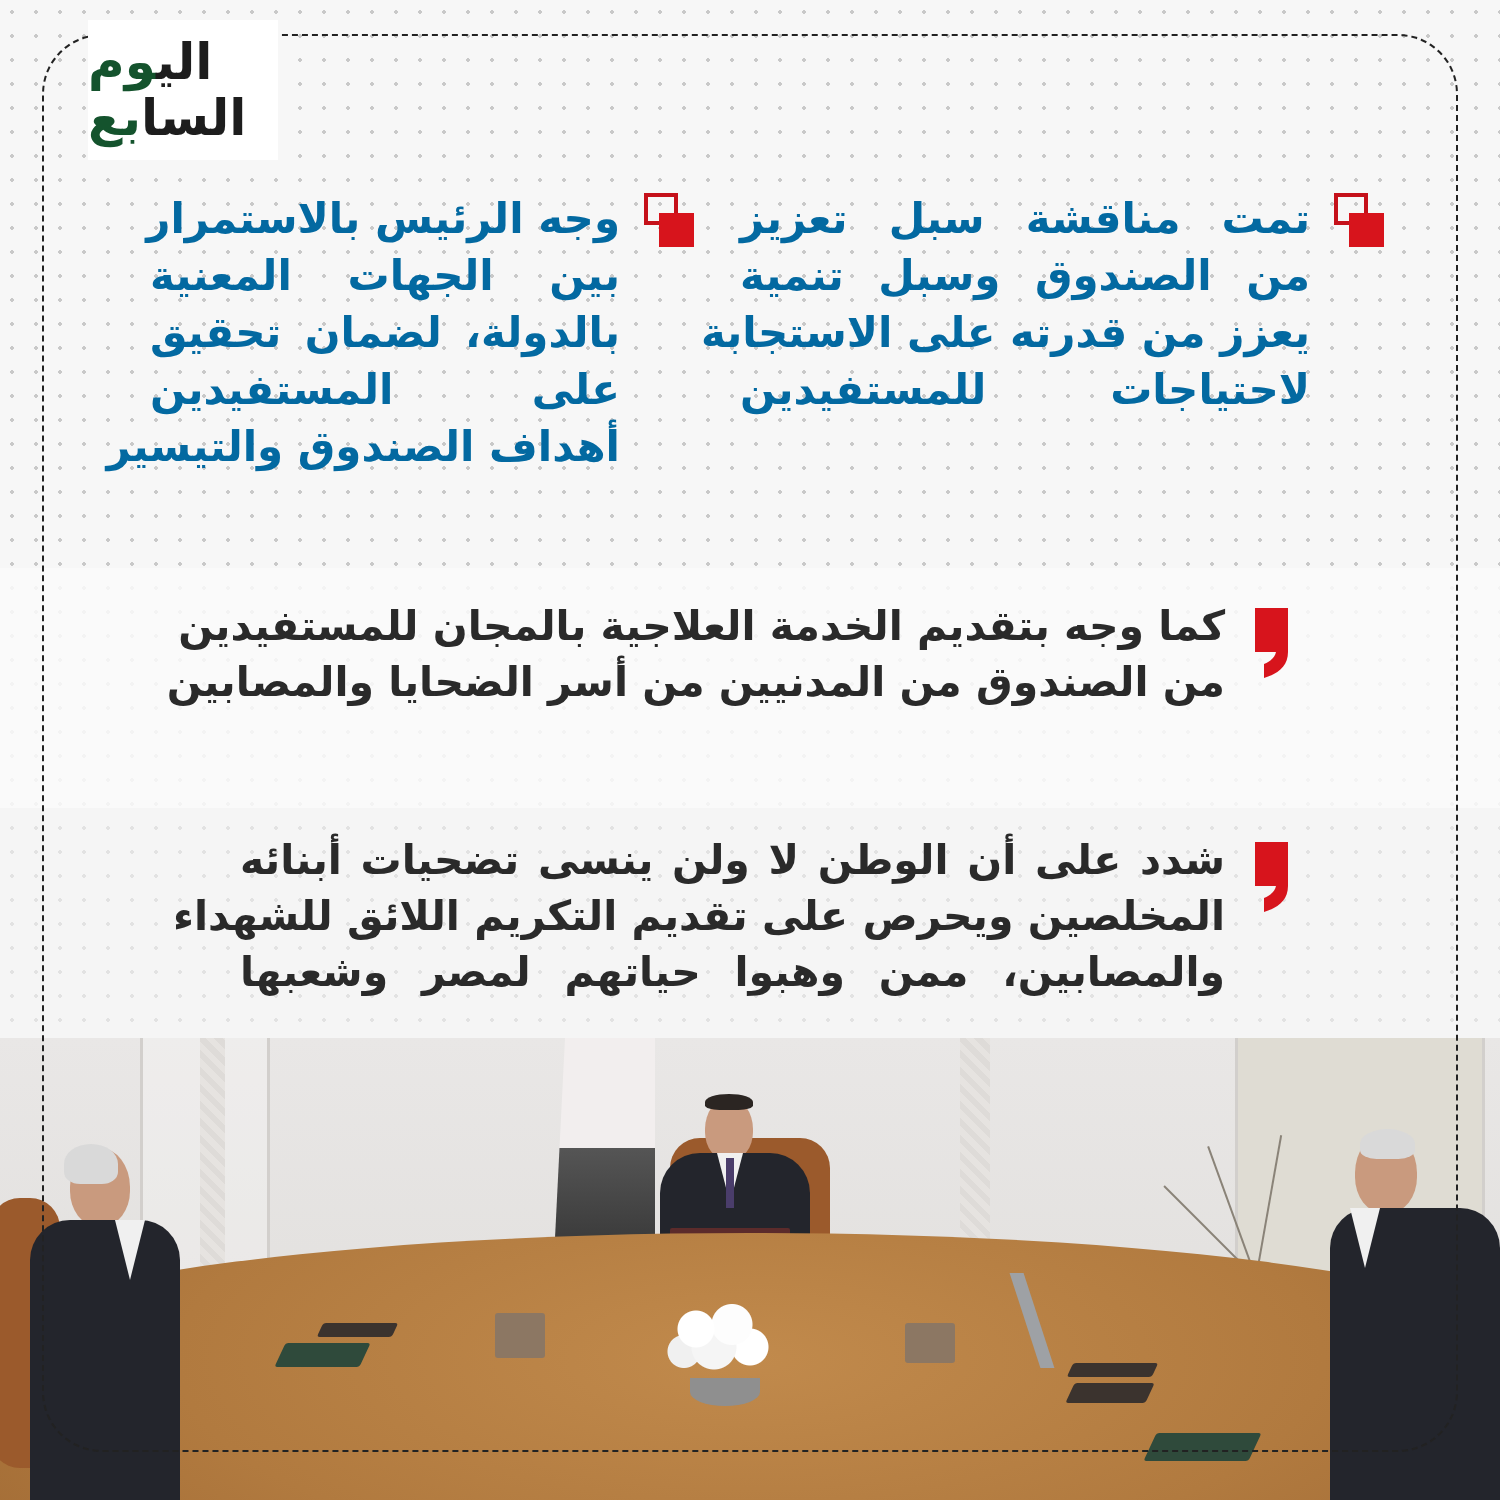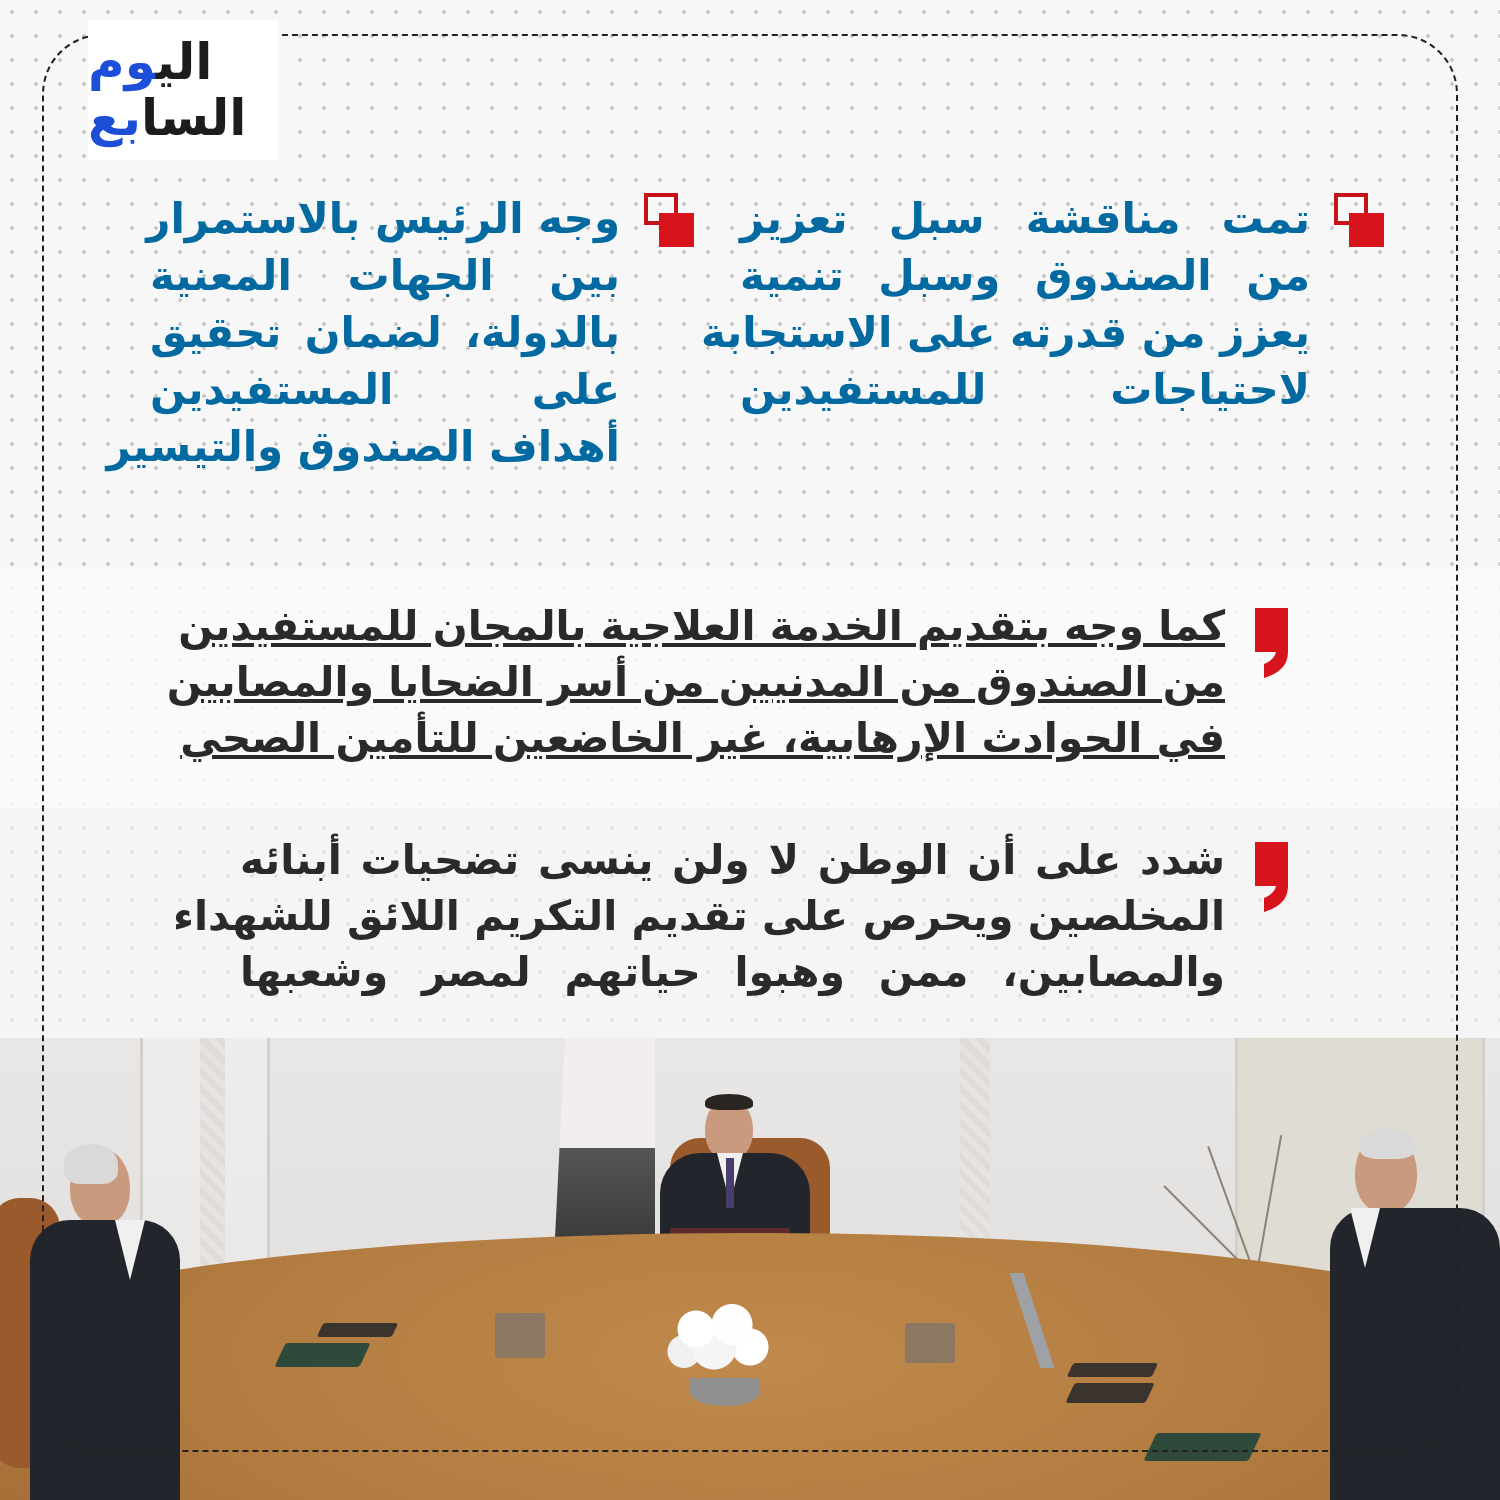--- a/index.html
+++ b/index.html
@@ -24,21 +24,21 @@
     position: absolute; left: 88px; top: 20px; width: 190px; height: 140px;
     background: #ffffff; z-index: 7;
     display: flex; flex-direction: column; align-items: flex-end; justify-content: center;
     padding-right: 14px; direction: rtl;
   }
   .logo-line {
     font-family: "DejaVu Sans", sans-serif; font-weight: bold;
     font-size: 50px; line-height: 56px; letter-spacing: -1px;
   }
   .logo-line .dark { color: #1d1d1d; }
-  .logo-line .red { color: #1d4ed8; }
+  .logo-line .red { color: #14532d; }
 
   .col {
     position: absolute; top: 190px; direction: rtl; text-align: justify;
     text-align-last: justify;
   }
   .col-right { left: 740px; width: 570px; }
   .col-left { left: 150px; width: 470px; }
   .col .line {
     font-weight: bold; font-size: 42px; line-height: 57px; color: #0369a1;
     white-space: nowrap; text-align-last: justify; display: block;
@@ -63,21 +63,21 @@
   .band-1 { top: 568px; height: 240px; }
   .band-2 { top: 808px; height: 230px; background: rgba(244,244,244,0.6); }
 
   .quote-block {
     position: absolute; left: 240px; width: 985px; direction: rtl;
   }
   .quote-block .line {
     display: block; font-weight: bold; font-size: 41px; line-height: 56px;
     color: #2a2a2a; white-space: nowrap; text-align: justify; text-align-last: justify;
   }
-  .qb-1 { top: 598px; text-decoration: underline; }
+  .qb-1 { top: 598px; }
   .qb-2 { top: 832px; }
   .quote-mark {
     position: absolute; width: 38px; height: 70px;
   }
   .quote-mark svg { width: 100%; height: 100%; }
   .qm-1 { left: 1252px; top: 608px; }
   .qm-2 { left: 1252px; top: 842px; }
 
   .photo {
     position: absolute; left: 0; top: 1038px; width: 1500px; height: 462px; overflow: hidden;
@@ -223,21 +223,20 @@
 </div>
 
 <div class="quote-mark qm-1">
   <svg viewBox="0 0 38 70">
       <path d="M3 0 H36 V44 C36 58 26 66 12 70 V56 C19 53 23 49 24 44 H3 Z" fill="#d7141c"></path>
     </svg>
 </div>
 <div class="quote-block qb-1">
   <span class="line">كما وجه بتقديم الخدمة العلاجية بالمجان للمستفيدين</span>
   <span class="line">من الصندوق من المدنيين من أسر الضحايا والمصابين</span>
-  <span class="line">في الحوادث الإرهابية، غير الخاضعين للتأمين الصحي</span>
 </div>
 
 <div class="quote-mark qm-2">
   <svg viewBox="0 0 38 70">
       <path d="M3 0 H36 V44 C36 58 26 66 12 70 V56 C19 53 23 49 24 44 H3 Z" fill="#d7141c"></path>
     </svg>
 </div>
 <div class="quote-block qb-2">
   <span class="line">شدد على أن الوطن لا ولن ينسى تضحيات أبنائه</span>
   <span class="line">المخلصين ويحرص على تقديم التكريم اللائق للشهداء</span>

